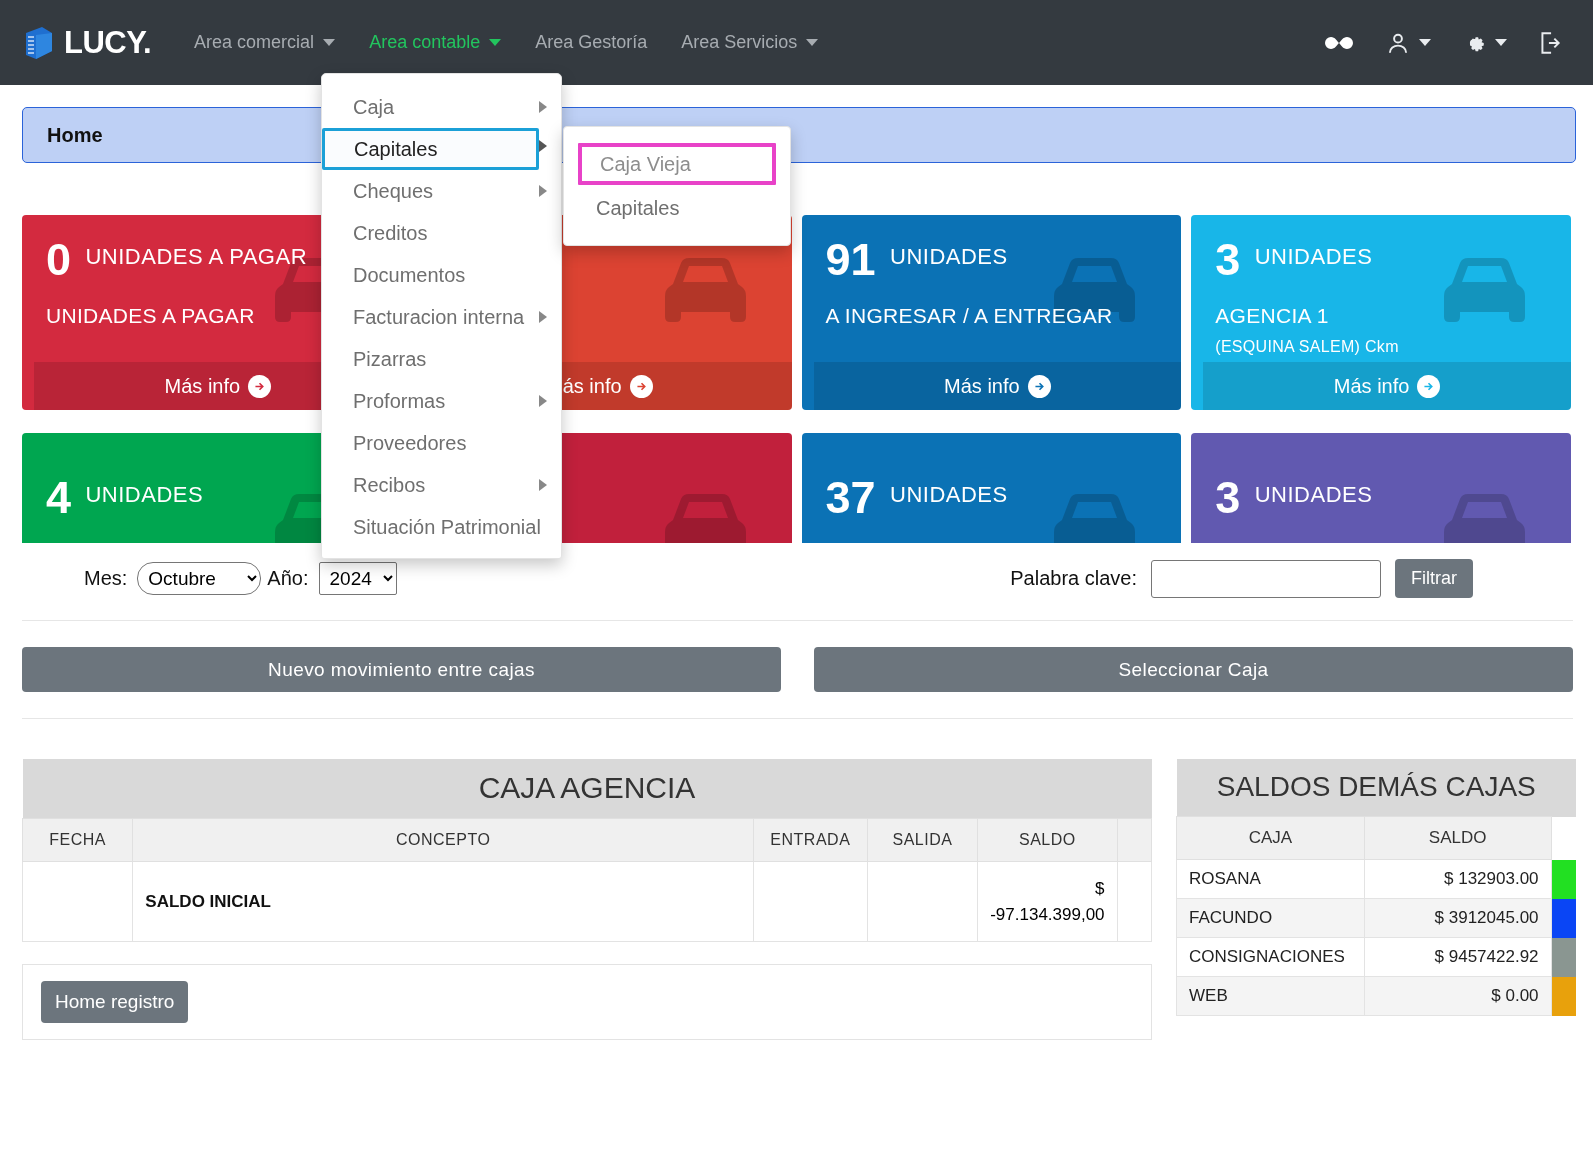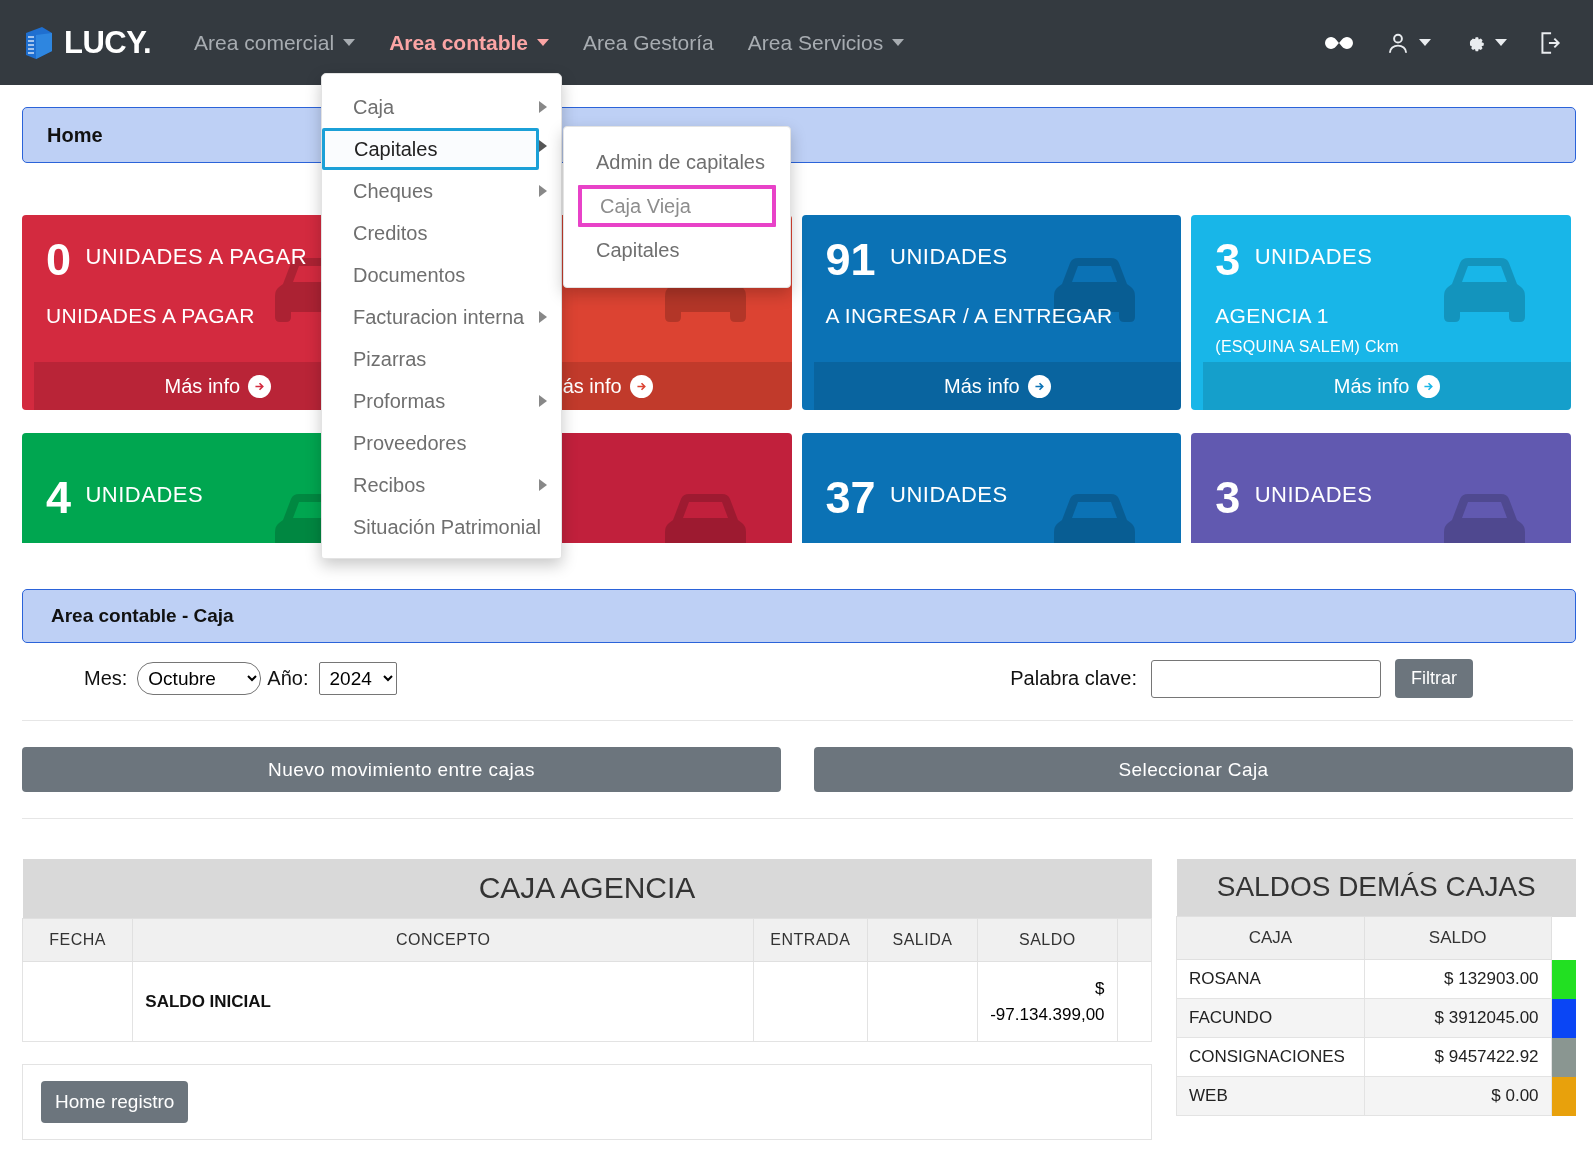--- a/index.html
+++ b/index.html
@@ -20,25 +20,25 @@
   }
   .brand{ display:flex; align-items:center; gap:8px; margin-right:26px; }
   .brand-mark{ width:34px; height:36px; position:relative; }
   .brand-mark svg{ display:block; }
   .brand-text{
     color:#fff; font-size:31px; font-weight:700;
     letter-spacing:-0.5px; line-height:1;
   }
   .nav-items{ display:flex; align-items:center; gap:0; }
   .nav-item{
-    color:#a7acb1; font-size:21px; padding:8px 17px;
+    color:#a7acb1; font-size:18px; padding:8px 17px;
     display:flex; align-items:center; gap:9px; cursor:pointer;
     white-space:nowrap;
   }
-  .nav-item.active{ color:#fca5a5; font-weight:700; }
+  .nav-item.active{ color:#22c55e; font-weight:400; }
   .caret{
     width:0;height:0;border-left:6px solid transparent;
     border-right:6px solid transparent;border-top:7px solid currentColor;
     display:inline-block;
   }
   .nav-right{ margin-left:auto; display:flex; align-items:center; gap:30px; padding-right:8px;}
   .nav-icon{ color:#e9ecef; display:flex; align-items:center; gap:8px; cursor:pointer; }
 
   
   .dropdown{
@@ -392,23 +392,20 @@
         <span class="card-unit">UNIDADES</span>
       </div>
       <span class="card-car" style="top:52px;">
         <svg width="105" height="70" viewBox="0 0 105 70" fill="#000">
           <path d="M20 35 L28 14 Q30 9 36 9 L69 9 Q75 9 77 14 L85 35 L89 38 Q93 41 93 47 L93 68 L77 68 L77 63 L28 63 L28 68 L12 68 L12 47 Q12 41 16 38 Z M30 33 L75 33 L69 17 L36 17 Z"></path>
         </svg>
       </span>
     </div>
   </div>
 
-  <div class="ac-head">
-    <span>Area contable - Caja</span>
-  </div>
 
   <div class="filter-row">
     <div style="margin-left:62px;display:flex;align-items:center;">
       <span class="f-label">Mes:</span>
       <select class="f-sel" style="width:124px;border-radius:16px;">
         <option>Octubre</option>
       </select>
       <span class="f-label">Año:</span>
       <select class="f-sel" style="width:78px;">
         <option>2024</option>
@@ -534,22 +531,19 @@
   <div class="dd-item">
     <span>Recibos</span>
     <span class="arrow"></span>
   </div>
   <div class="dd-item">
     <span>Situación Patrimonial</span>
   </div>
 </div>
 
 <div class="submenu">
-  <div class="sub-item">
-    <span>Admin de capitales</span>
-  </div>
   <div class="sub-item hl-pink">
     <span>Caja Vieja</span>
   </div>
   <div class="sub-item">
     <span>Capitales</span>
   </div>
 </div>
 
 </body></html>

